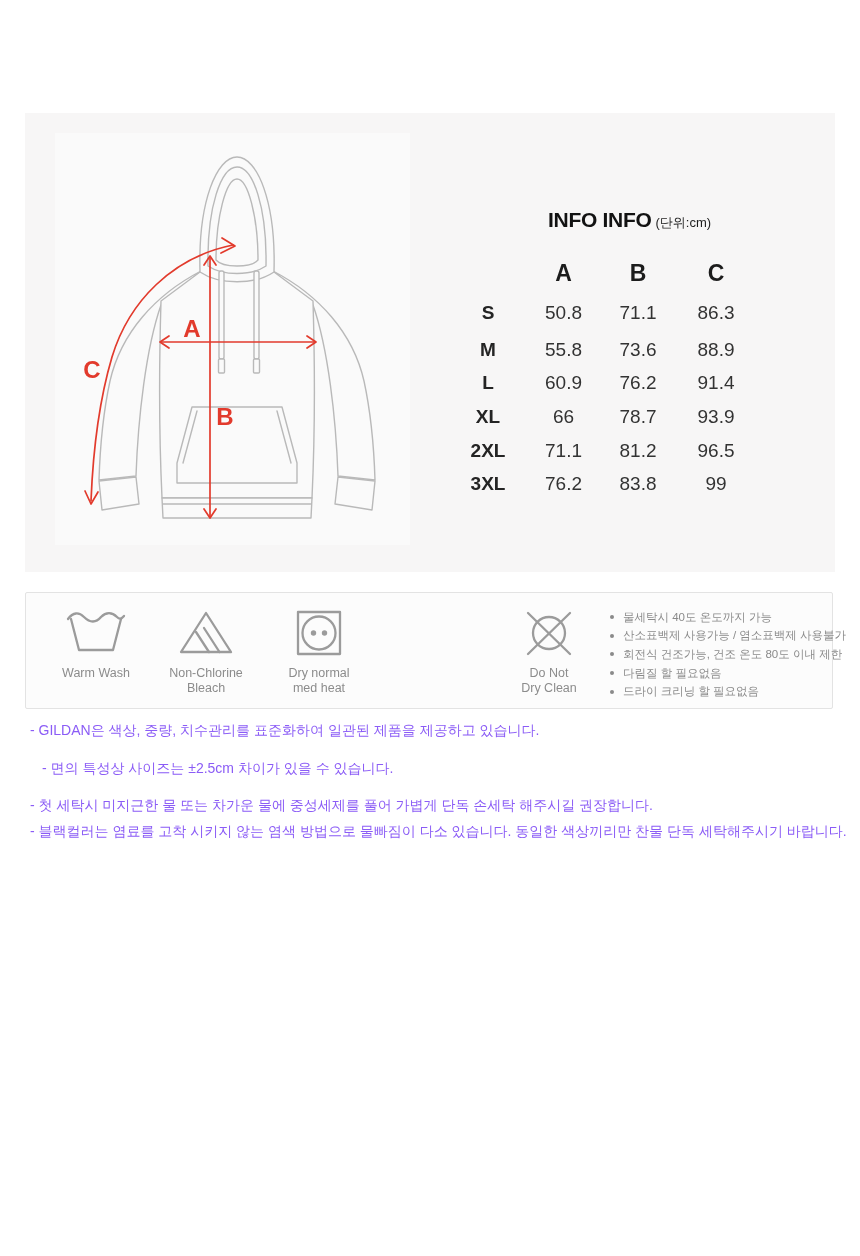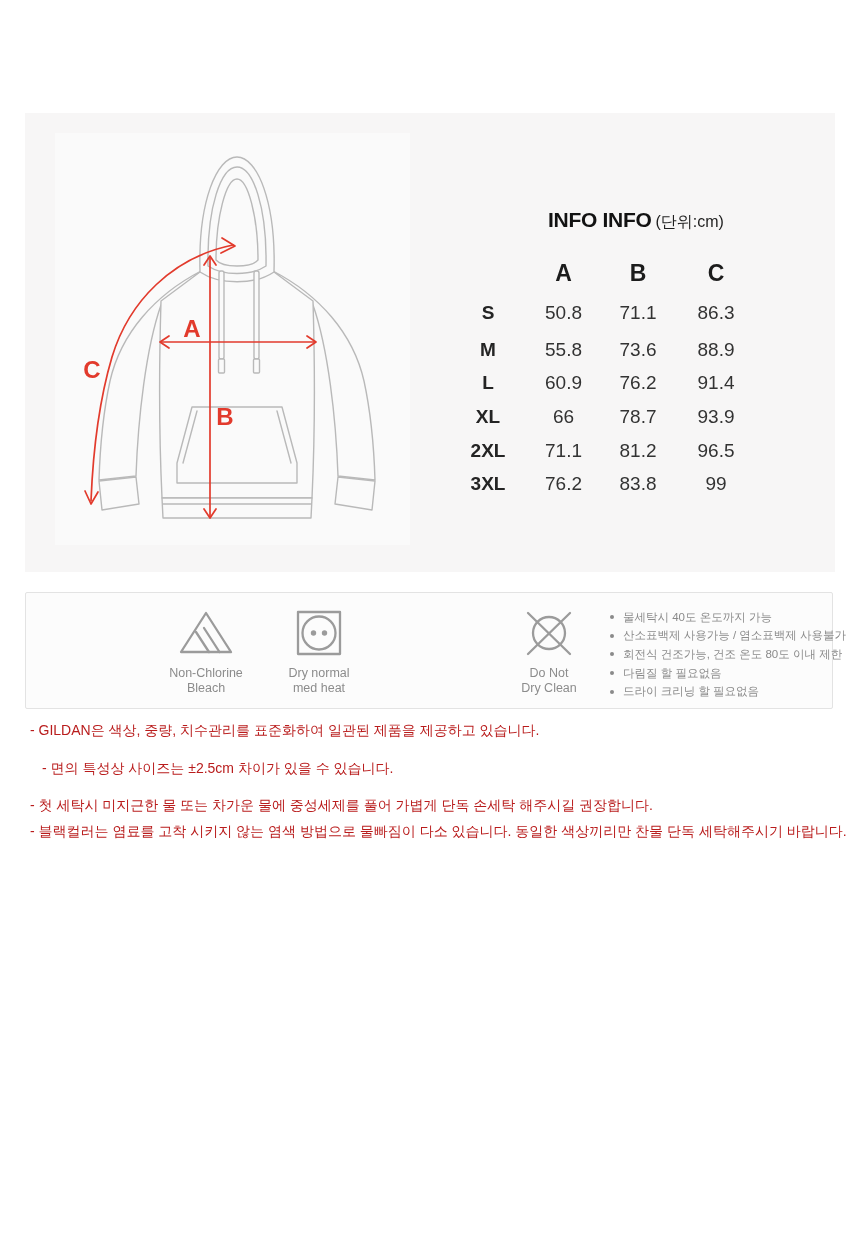--- a/index.html
+++ b/index.html
@@ -6,21 +6,21 @@
   body{
     width:860px;height:1256px;position:relative;background:#ffffff;
     font-family:"Liberation Sans", sans-serif;
     -webkit-font-smoothing:antialiased;
   }
   
   .panel{position:absolute;left:25px;top:113px;width:810px;height:459px;background:#f7f6f6;}
   .product-image{position:absolute;left:30px;top:20px;width:355px;height:412px;background:#fafafa;}
   .size-title{position:absolute;left:523px;top:95px;white-space:nowrap;color:#121212;}
   .size-title .main{font-size:21px;font-weight:bold;letter-spacing:-0.3px;}
-  .size-title .unit{font-size:16px;font-weight:normal;color:#1e1e1e;margin-left:4px;}
+  .size-title .unit{font-size:13px;font-weight:normal;color:#1e1e1e;margin-left:4px;}
   .size-table{
     position:absolute;left:423px;top:140px;
     display:grid;grid-template-columns:80px 71px 78px 78px;
     grid-template-rows:40px 40px 33.6px 33.6px 33.6px 33.6px 33.6px;
     place-items:center;
   }
   .size-table .th{font-size:23px;font-weight:bold;color:#1c1c1c;}
   .size-table .rowlabel{font-size:19px;font-weight:bold;color:#242424;}
   .size-table .val{font-size:19px;color:#333333;}
   
@@ -34,21 +34,21 @@
   .care-item{position:absolute;top:13px;width:116px;text-align:center;}
   .care-icon{display:block;margin:0 auto;}
   .ci{fill:none;stroke:#9b9b9b;stroke-width:2.3;stroke-linecap:round;stroke-linejoin:round;}
   .ci-fill{fill:#9b9b9b;stroke:none;}
   .care-label{margin-top:6px;font-size:12.5px;line-height:15px;color:#8c8c8c;white-space:pre-line;}
   .care-notes{position:absolute;left:584px;top:15px;}
   .care-note{display:flex;align-items:center;height:18.6px;font-size:11.5px;color:#8a8a8a;white-space:nowrap;}
   .care-note .dot{width:4px;height:4px;border-radius:50%;background:#8a8a8a;margin-right:9px;flex:none;}
   
   .footnotes{position:absolute;left:30px;top:718px;}
-  .footnote{font-size:14px;line-height:25.6px;color:#b91c1c;white-space:nowrap;}
+  .footnote{font-size:14px;line-height:25.6px;color:#8b5cf6;white-space:nowrap;}
 </style>
 </head>
 <body>
 
 <section class="panel">
 
   <div class="product-image">
     <svg width="355" height="412" viewBox="0 0 355 412">
 
       <path class="hoodie-line" d="M146 138 C 100 162, 66 200, 55 248 C 47 285, 45 315, 44 347 L 81 343 C 83 285, 91 215, 106 172 Z"></path>
@@ -133,20 +133,27 @@
 
     <span class="rowlabel">3XL</span>
     <span class="val">76.2</span>
     <span class="val">83.8</span>
     <span class="val">99</span>
   </div>
 </section>
 
 <section class="care">
 
+  <div class="care-item" style="left:12px;">
+    <svg class="care-icon" width="60" height="54" viewBox="0 0 60 54">
+      <path class="ci" d="M5 13 L 13 44 L 47 44 L 55 13"></path>
+      <path class="ci" d="M2 13 C 7 6, 13 6, 18 11 C 24 17, 30 17, 35 11 C 40 6, 46 6, 51 11 C 53.5 13.5, 55.5 13, 58 10"></path>
+    </svg>
+    <div class="care-label">Warm Wash</div>
+  </div>
 
   <div class="care-item" style="left:122px;">
     <svg class="care-icon" width="60" height="54" viewBox="0 0 60 54">
       <path class="ci" d="M30 7 L 55 46 L 5 46 Z"></path>
       <path class="ci" d="M20 26 L 33 46"></path>
       <path class="ci" d="M28 22 L 43.5 46"></path>
     </svg>
     <div class="care-label">Non-Chlorine
 Bleach</div>
   </div>

